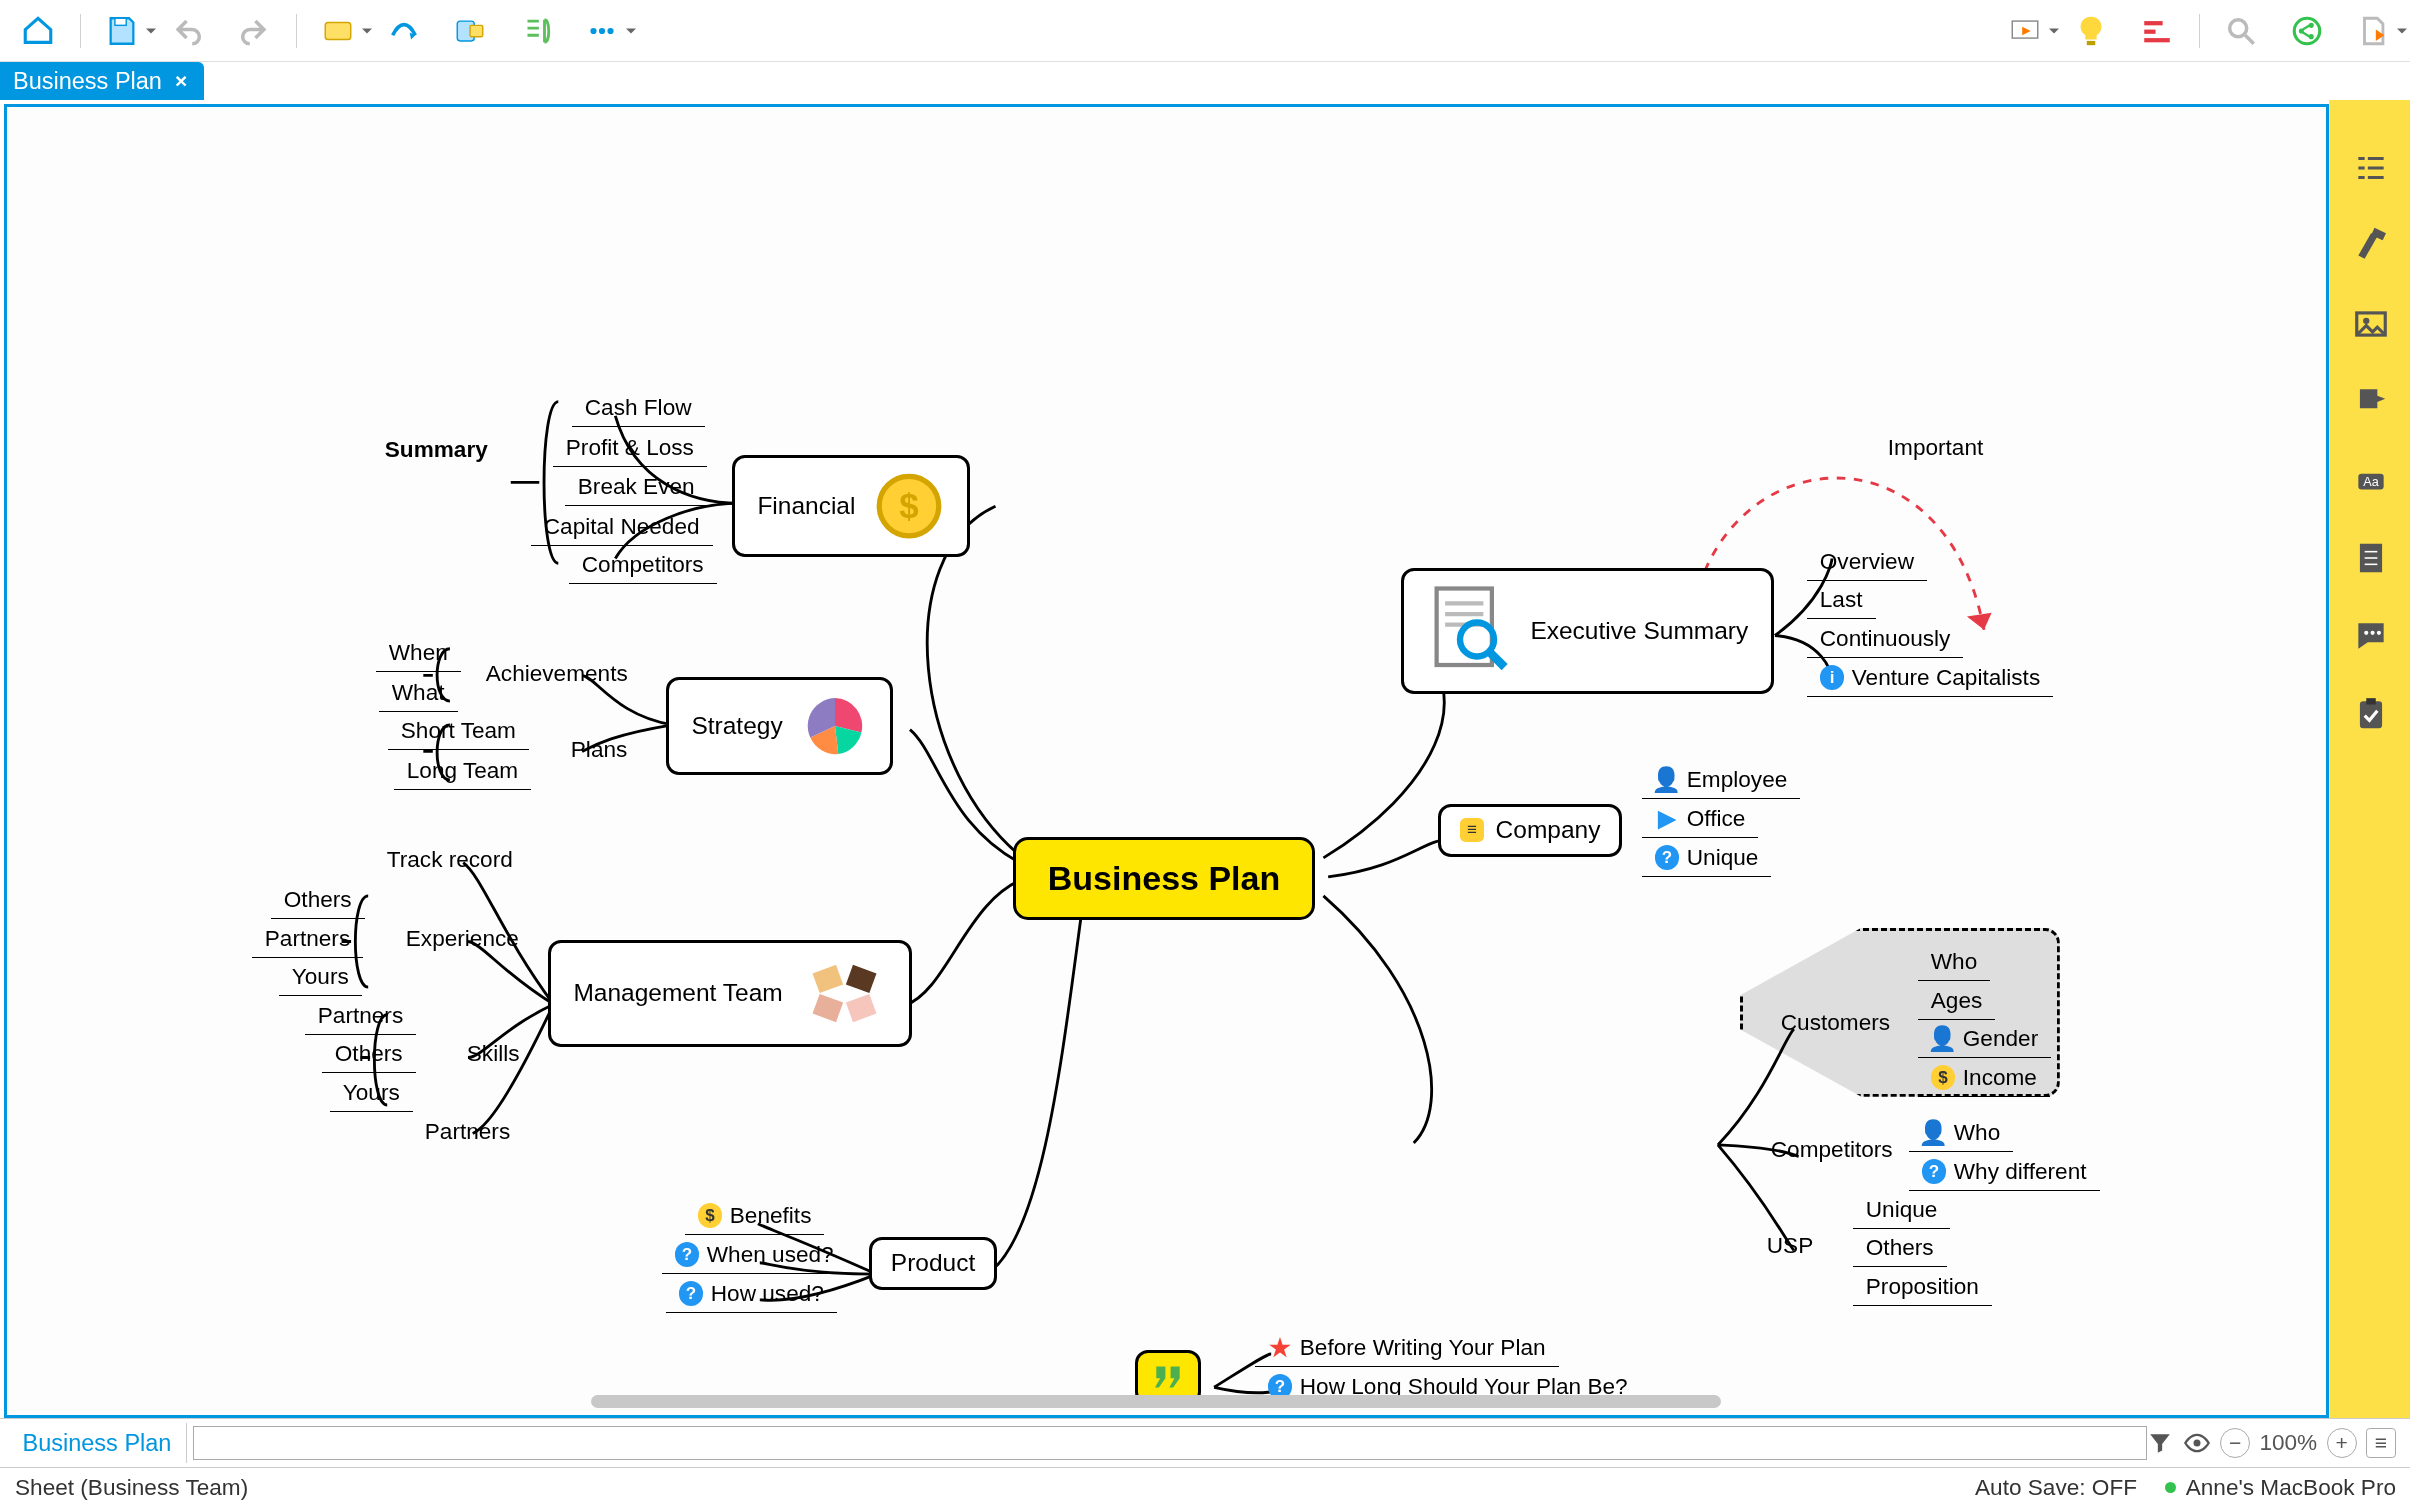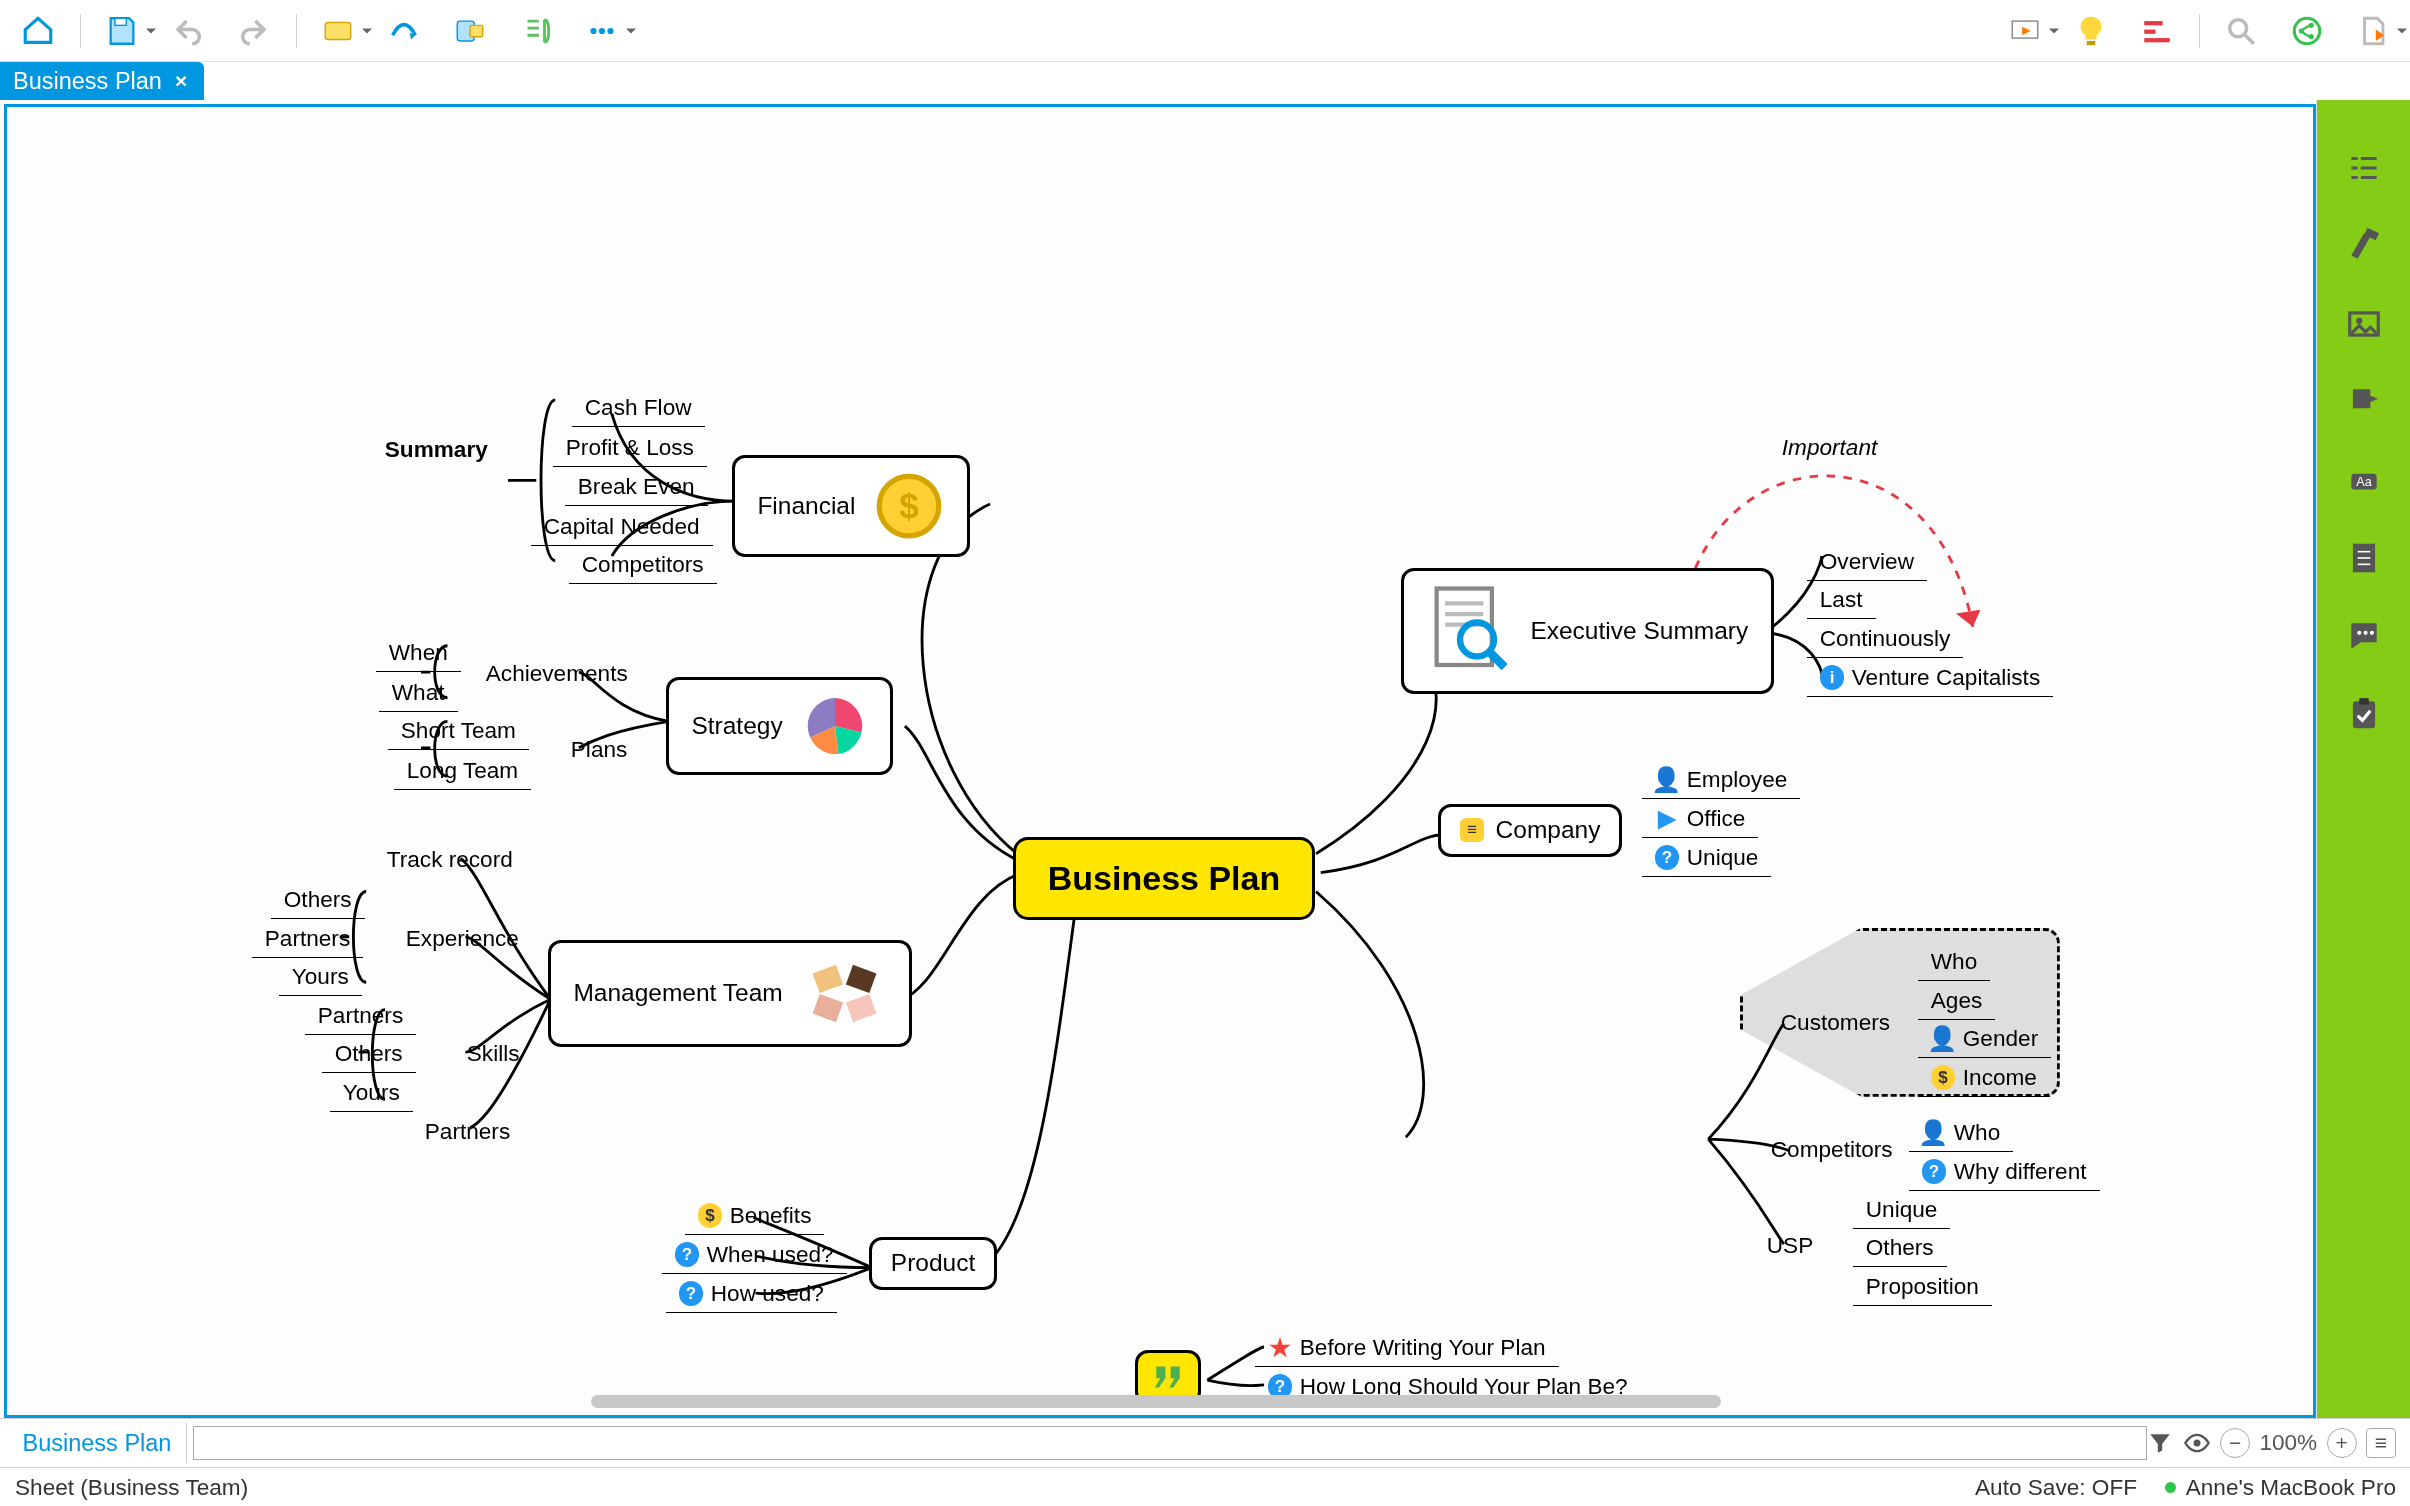--- a/index.html
+++ b/index.html
@@ -12,21 +12,21 @@
 .tb-icon svg { width: 34px; height: 34px; }
 .tb-icon.drop::after { content: ''; position: absolute; right: -15px; top: 50%; border: 5.6px solid transparent; border-top-color: #666; transform: translateY(-25%); }
 .toolbar .spacer { flex: 1; }
 
 .tabstrip { height: 38px; display: flex; align-items: flex-end; padding-left: 0; background: #ffffff; }
 .tab { height: 38px; background: #0096e0; color: #fff; display: flex; align-items: center; padding: 0 17px 0 13px; font-size: 23.5px; border-radius: 0 5.6px 0 0; cursor: pointer; }
 .tab .x { margin-left: 13px; font-weight: bold; font-size: 21px; }
 
 .workspace { position: relative; height: calc(1507px - 62px - 38px - 49px - 40px); display: flex; }
 .canvas-wrap { flex: 1; position: relative; border: 3.8px solid #0096e0; margin: 3.8px 0 0 3.8px; background: #fdfdfd; overflow: hidden; }
-.side-panel { width: 95px; display: flex; flex-direction: column; align-items: center; gap: 37px; padding-top: 47px; background: #84cc16; border-left: 0.9px solid #e0e0e0; }
+.side-panel { width: 82px; display: flex; flex-direction: column; align-items: center; gap: 37px; padding-top: 47px; background: #fde047; border-left: 0.9px solid #e0e0e0; }
 .side-icon { width: 41px; height: 41px; display:flex;align-items:center;justify-content:center;color:#555;cursor:pointer; }
 .side-icon svg{width:38px;height:38px;}
 
 .sheetbar { height: 49px; display: flex; align-items: center; background: #ffffff; border-top: 0.9px solid #ccc; padding: 0 7.5px; }
 .sheet-tab { height: 40px; padding: 0 15px; display: flex; align-items: center; color: #0096e0; font-size: 23.5px; border-right: 0.9px solid #ccc; background:#fff; cursor:pointer;}
 .sheetbar .sheetname-field { flex:1; height:34px; margin-left:5.6px; border:0.9px solid #aaa; padding:0 5.6px; font-size:21px;}
 .zoomctrl { display:flex; align-items:center; gap:9.4px; font-size:22.6px; color:#555; padding-right:7.5px;}
 .zbtn{width:30px;height:30px;border:0.9px solid #aaa;border-radius:50%;display:flex;align-items:center;justify-content:center;cursor:pointer;font-size:21px;}
 .zbtn.sq{border-radius:3.8px;}
 
@@ -279,21 +279,21 @@
         <svg width="85" height="94" viewBox="0 0 40 44">
           <rect x="5" y="2" width="26" height="36" fill="#fff" stroke="#888" stroke-width="2"></rect>
           <line x1="9" y1="9" x2="27" y2="9" stroke="#bbb" stroke-width="2"></line>
           <line x1="9" y1="14" x2="27" y2="14" stroke="#bbb" stroke-width="2"></line>
           <line x1="9" y1="19" x2="27" y2="19" stroke="#bbb" stroke-width="2"></line>
           <circle cx="24" cy="26" r="8" fill="none" stroke="#0096e0" stroke-width="3"></circle>
           <line x1="30" y1="32" x2="37" y2="39" stroke="#0096e0" stroke-width="4"></line>
         </svg>
         <span>Executive Summary</span>
       </div>
-      <div class="lbl" style="left:1762px;top:324px;font-style:italic;">Important</div>
+      <div class="lbl" style="left:1868px;top:324px;">Important</div>
       <div class="leaf" style="left:1800px;top:438px;">Overview</div>
       <div class="leaf" style="left:1800px;top:476px;">Last</div>
       <div class="leaf" style="left:1800px;top:515px;">Continuously</div>
       <div class="leaf" style="left:1800px;top:554px;">
           <span class="mini-ico blue">i</span>
           <span>Venture Capitalists</span>
         </div>
 
       <div class="node" style="left:1431px;top:697px;">
         <span class="mini-ico yellow" style="margin-right:11.3px;border-radius:5.6px;">≡</span>

